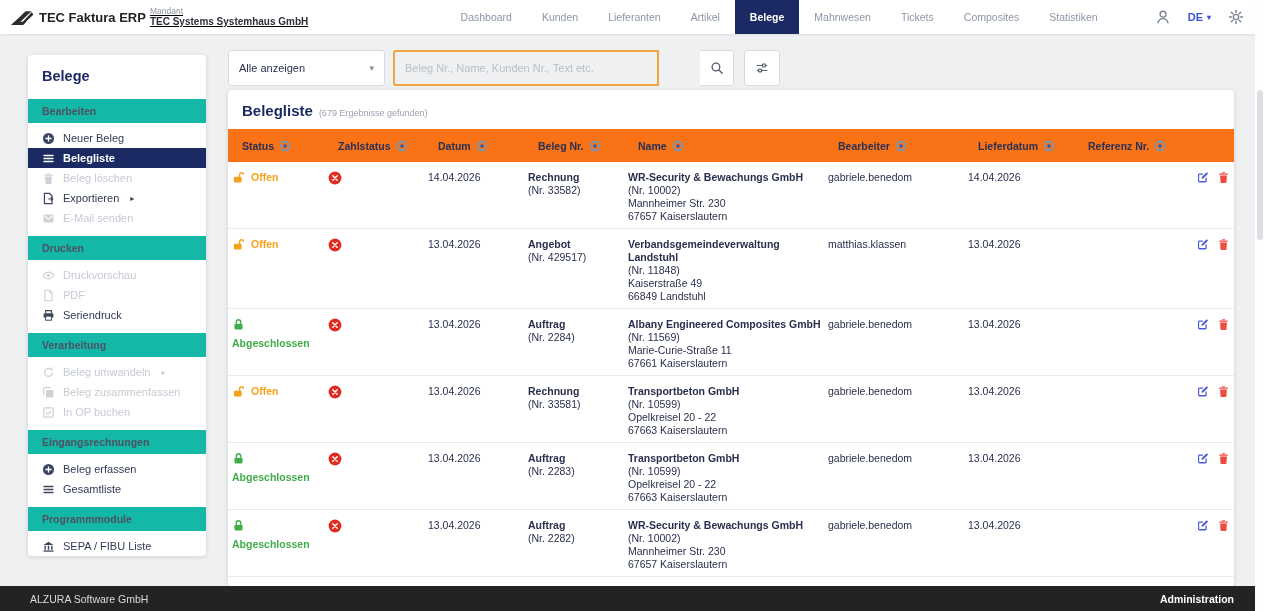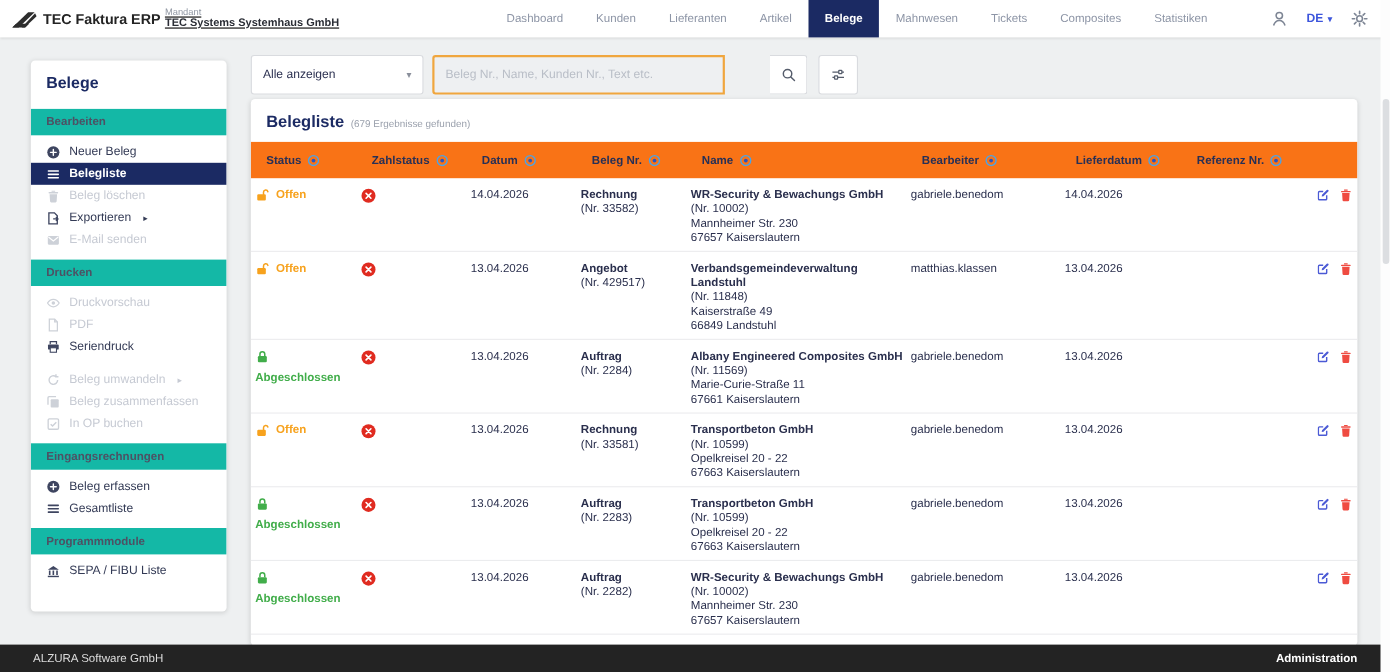--- a/index.html
+++ b/index.html
@@ -227,20 +227,21 @@
           <span class="ic">
             <svg viewBox="0 0 16 16">
               <path d="M4.5 5V2h7v3" fill="none" stroke="currentColor" stroke-width="1.4"></path>
               <rect x="2" y="5.2" width="12" height="5.6" rx="1" fill="currentColor"></rect>
               <rect x="4.5" y="8.8" width="7" height="5" fill="#fff" stroke="currentColor" stroke-width="1.2"></rect>
             </svg>
           </span>
           <span>Seriendruck</span>
         </div>
       </div>
+      <div class="side-sec">Verarbeitung</div>
       <div class="side-items">
         <div class="side-item disabled">
           <span class="ic">
             <svg viewBox="0 0 16 16">
               <path d="M12.8 8A4.8 4.8 0 1 1 10.9 4.2" fill="none" stroke="currentColor" stroke-width="1.6"></path>
               <path d="M10.9 1.6v2.8h2.8" fill="none" stroke="currentColor" stroke-width="1.6"></path>
             </svg>
           </span>
           <span>Beleg umwandeln</span>
           <span class="sub-arrow">▸</span>

